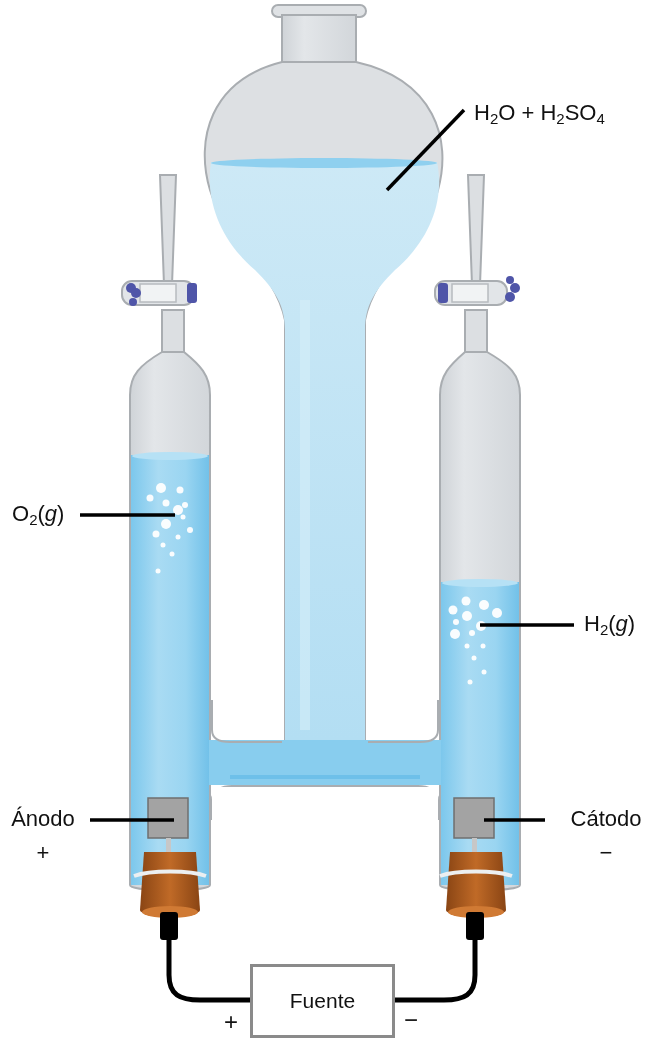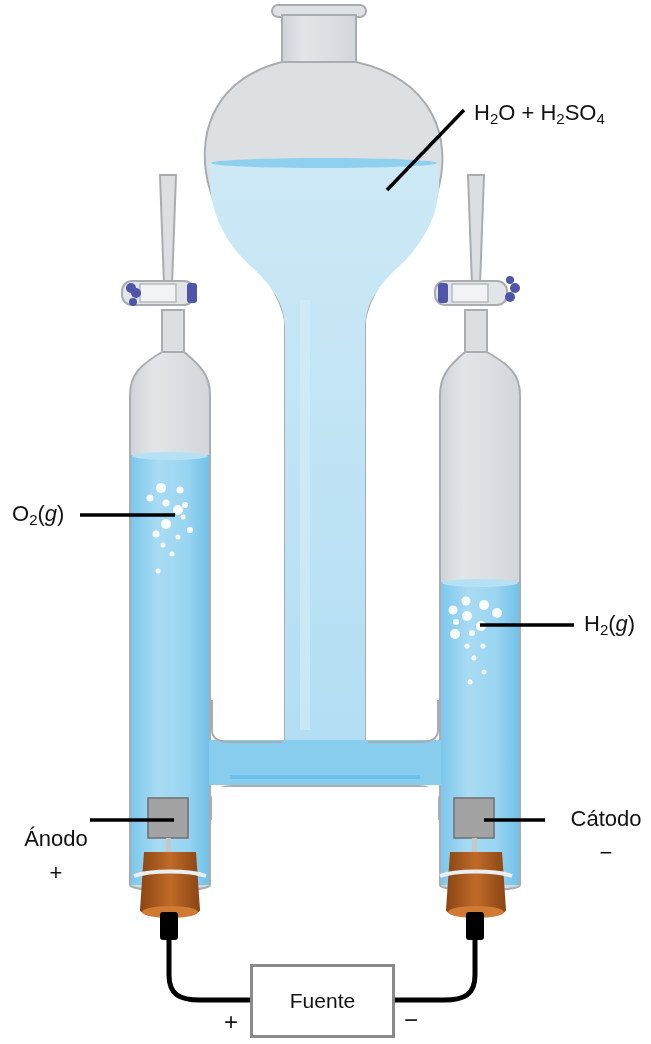--- a/index.html
+++ b/index.html
@@ -166,21 +166,21 @@
   </div>
 
   <div class="lbl" style="left:12px; top:503px;text-align:center;">
     <span>O</span><sub>2</sub><span>(</span><i>g</i><span>)</span>
   </div>
 
   <div class="lbl" style="left:584px; top:613px;">
     <span>H</span><sub>2</sub><span>(</span><i>g</i><span>)</span>
   </div>
 
-  <div class="lbl center" style="left:18px; top:808px; width:76px;margin-top:20px;">
+  <div class="lbl center" style="left:5px; top:808px; width:76px;">
     <div>Ánodo</div>
     <div style="margin-top:12px;">+</div>
   </div>
 
   <div class="lbl center" style="left:560px; top:808px; width:92px;">
     <div>Cátodo</div>
     <div style="margin-top:12px;">−</div>
   </div>
 
   <div class="psbox">

